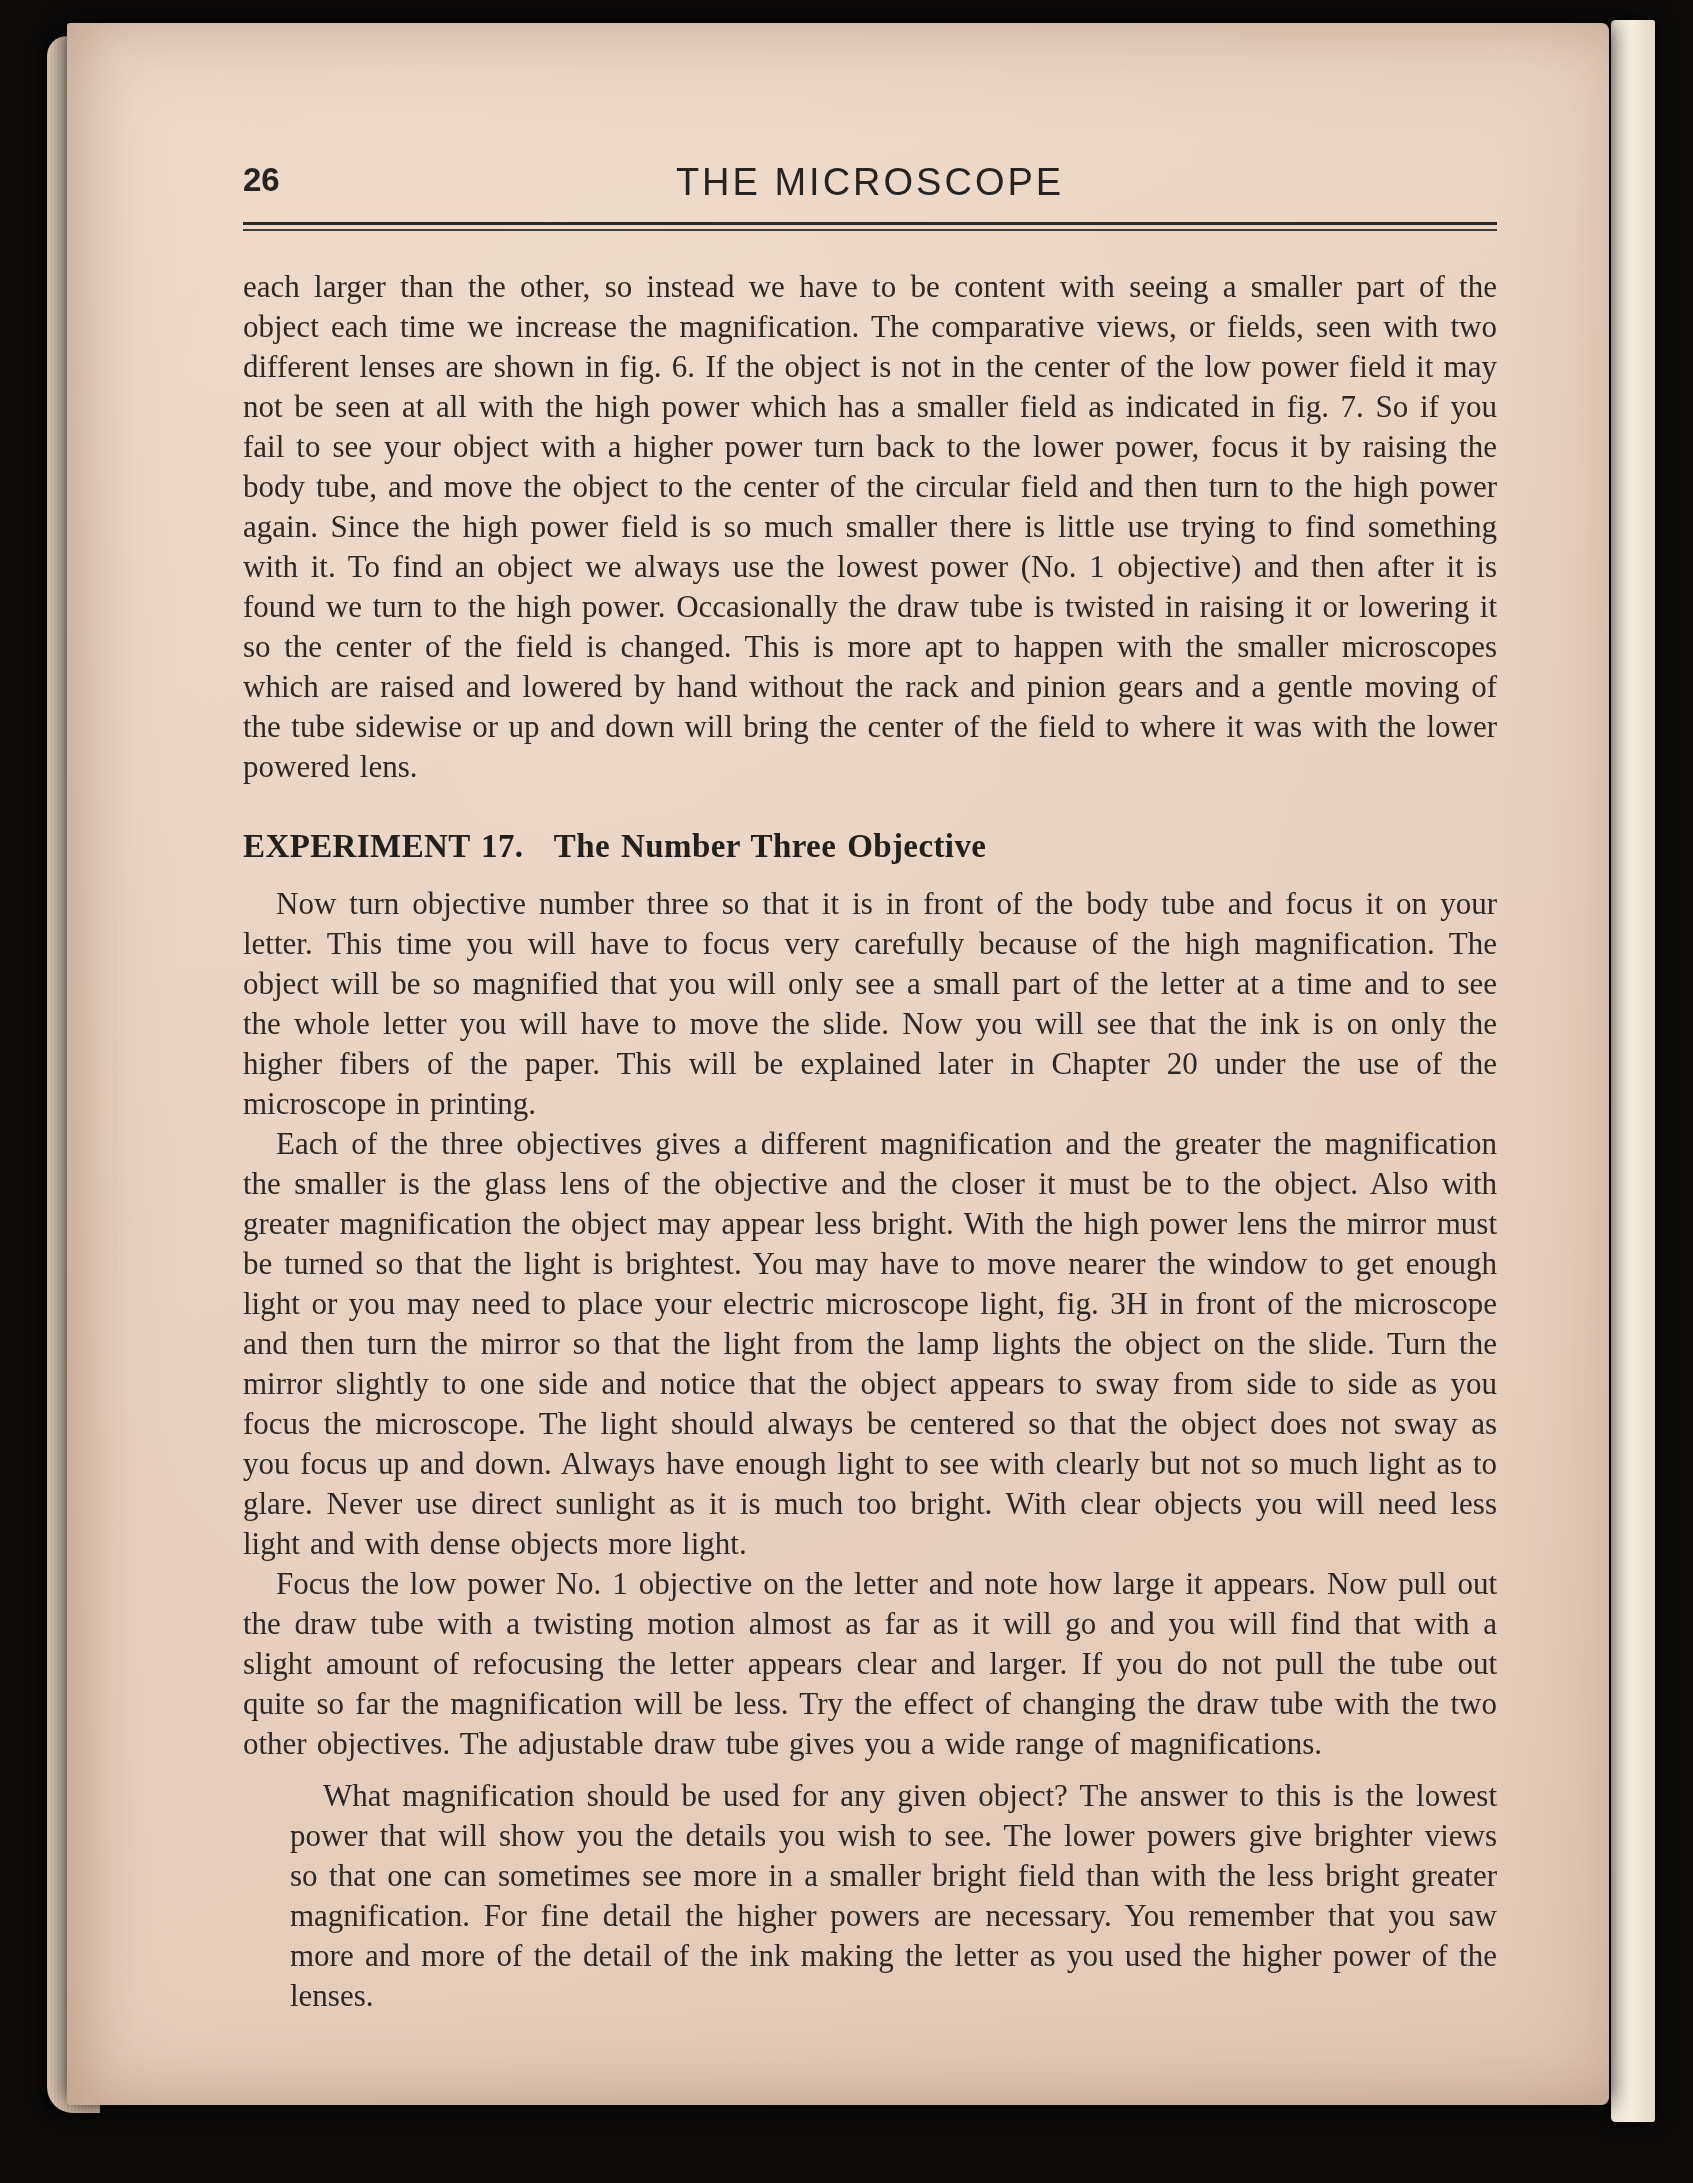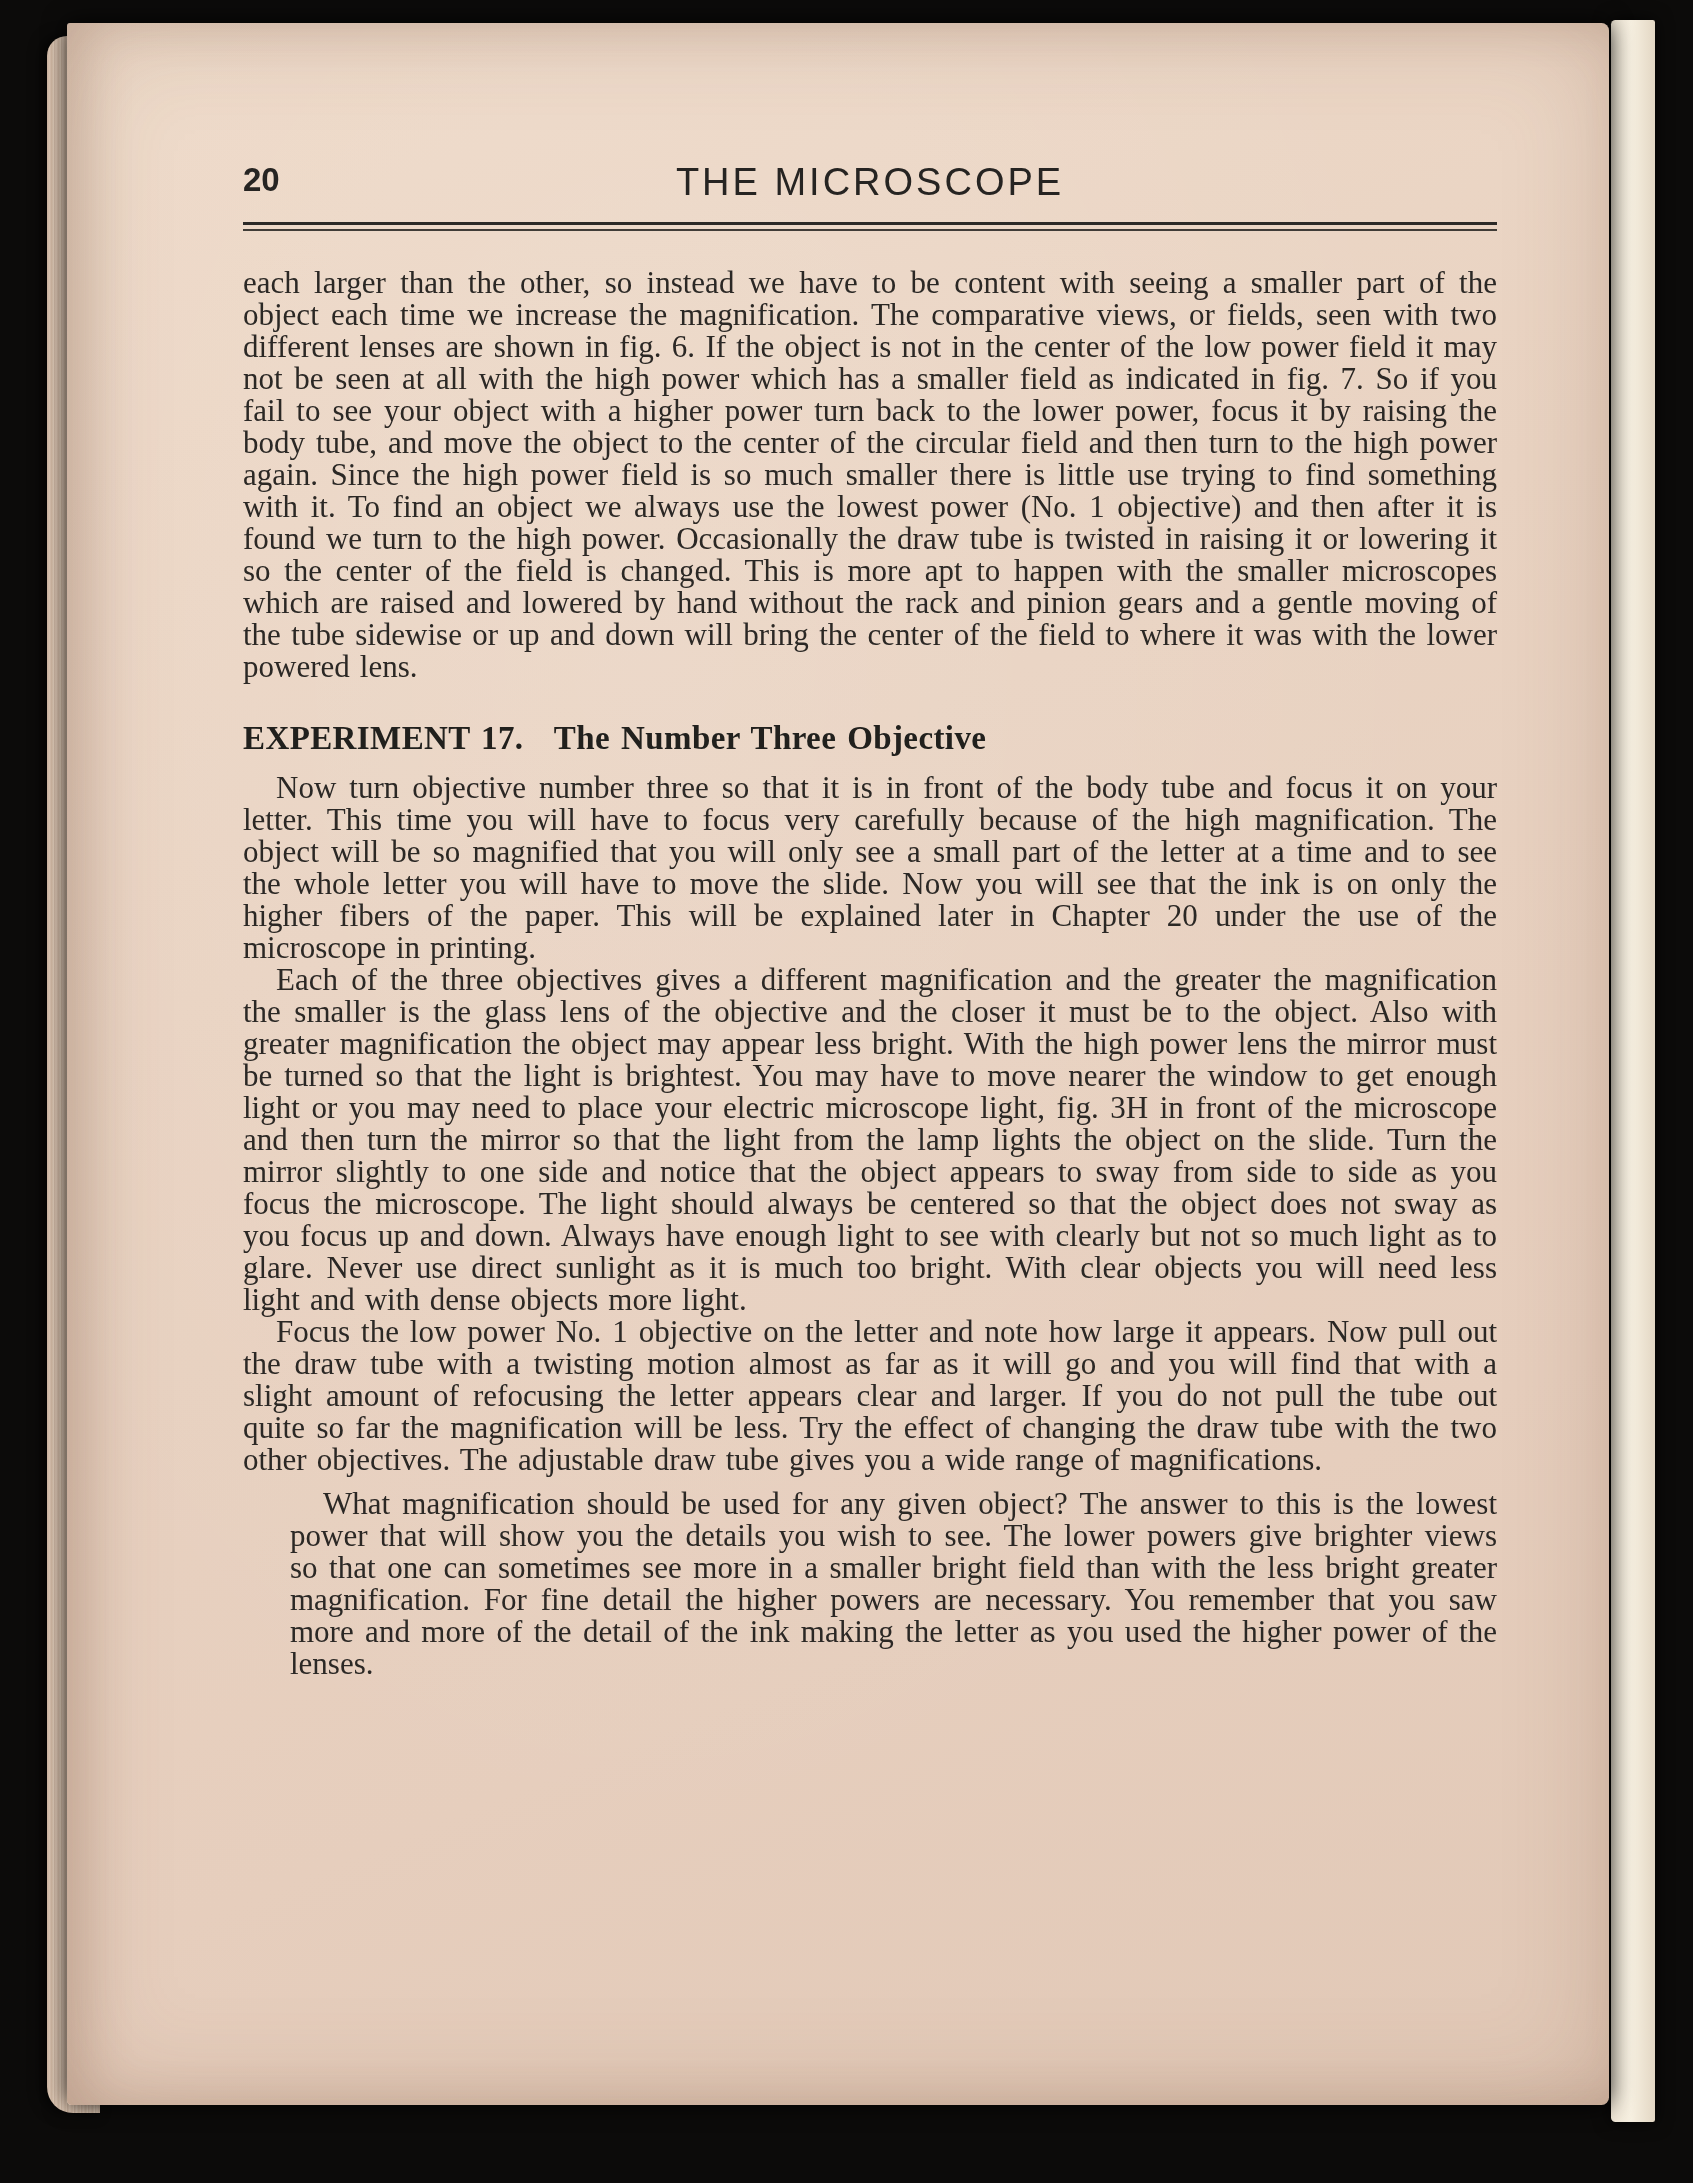--- a/index.html
+++ b/index.html
@@ -67,21 +67,21 @@
     font-size:38px;letter-spacing:3px;
     color:#262422;
   }
   .rule{background:#2c2a27;border:none;margin:0;}
   .rule-thick{height:3px;margin-top:16.7px;}
   .rule-thin{height:1.5px;margin-top:4.6px;opacity:.9;}
   .body-text{
     margin-top:36px;
     color:#2b2825;
     font-size:31px;
-    line-height:32px;
+    line-height:40px;
     text-align:justify;
     word-spacing:2.3px;
   }
   .para{margin:0;}
   .para.indent{text-indent:33px;}
   .para + .para{margin-top:12px;margin-left:47px;}
   .section-heading{
     font-family:Liberation Serif, serif;
     font-weight:bold;
     font-size:33px;
@@ -98,21 +98,21 @@
 
 <div class="scene">
 
   <div class="next-page"></div>
   <div class="page-edges"></div>
 
   <div class="page">
     <div class="content">
 
       <div class="running-row">
-        <span class="page-number">20</span>
+        <span class="page-number">26</span>
         <span class="running-title">THE MICROSCOPE</span>
       </div>
 
       <div class="rule rule-thick"></div>
       <div class="rule rule-thin"></div>
 
       <div class="body-text">
 
         <p class="para">each larger than the other, so instead we have to be content with seeing a smaller part of the object each time we increase the magnification. The comparative views, or fields, seen with two different lenses are shown in fig. 6. If the object is not in the center of the low power field it may not be seen at all with the high power which has a smaller field as indicated in fig. 7. So if you fail to see your object with a higher power turn back to the lower power, focus it by raising the body tube, and move the object to the center of the circular field and then turn to the high power again. Since the high power field is so much smaller there is little use trying to find something with it. To find an object we always use the lowest power (No. 1 objective) and then after it is found we turn to the high power. Occasionally the draw tube is twisted in raising it or lowering it so the center of the field is changed. This is more apt to happen with the smaller microscopes which are raised and lowered by hand without the rack and pinion gears and a gentle moving of the tube sidewise or up and down will bring the center of the field to where it was with the lower powered lens.</p>
 

